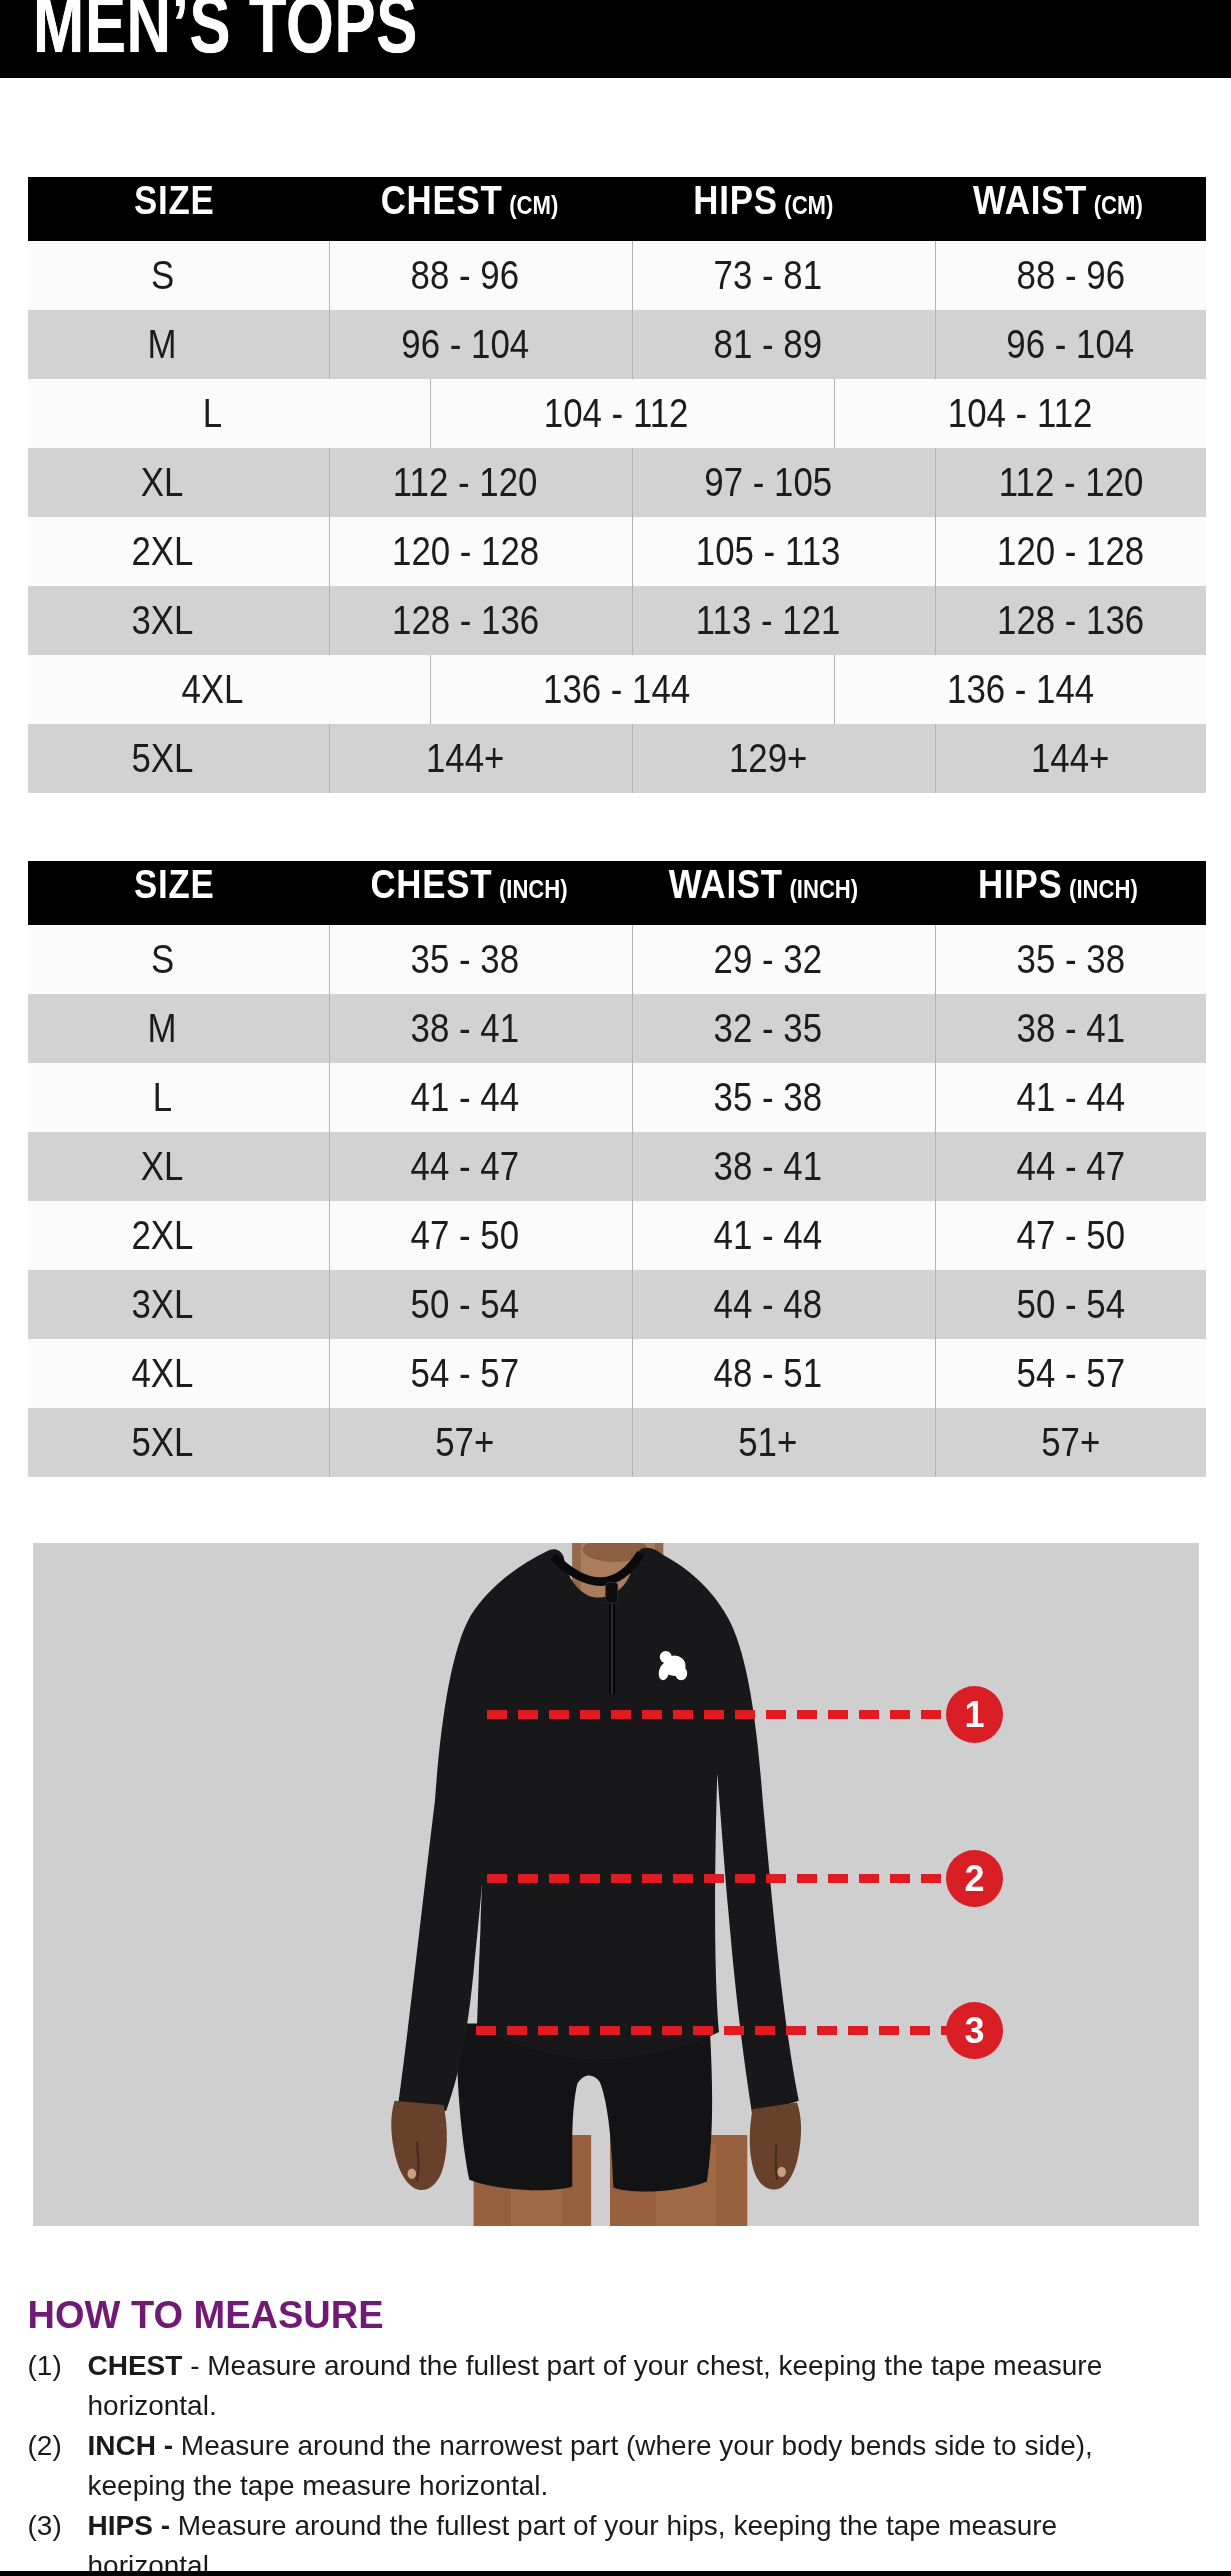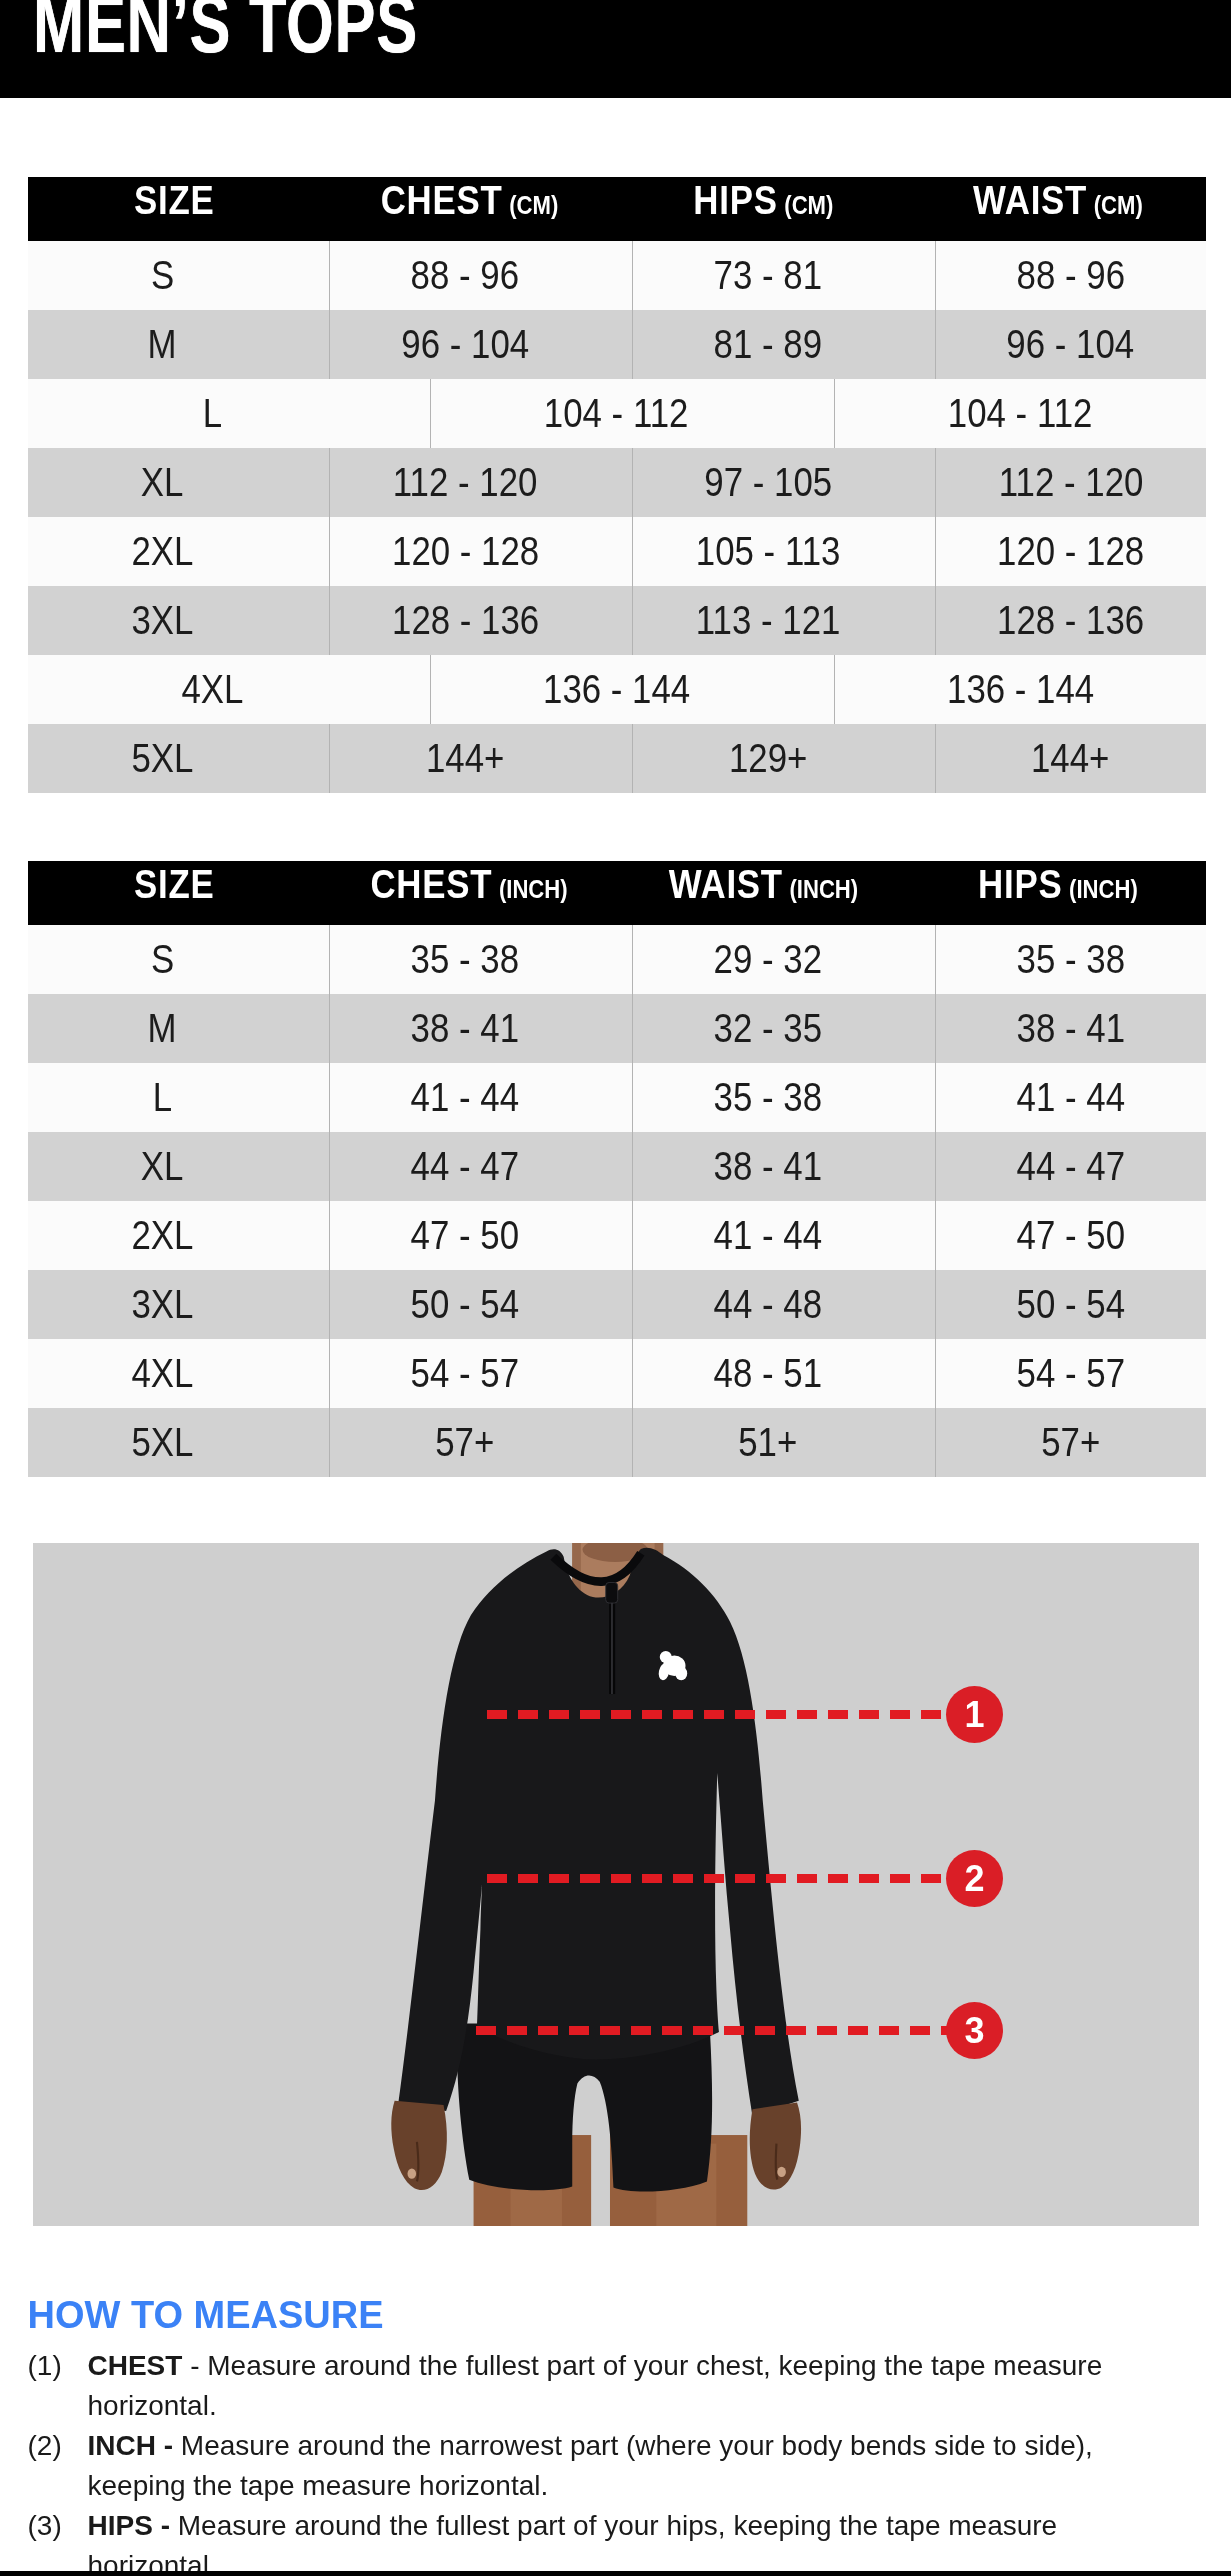--- a/index.html
+++ b/index.html
@@ -3,21 +3,21 @@
 <meta charset="utf-8">
 <style>
   * { box-sizing: border-box; margin: 0; padding: 0; }
   html,body { background:#fff; }
   .page {
     position: relative; width: 1231px; height: 2576px;
     background: #fff; overflow: hidden;
     font-family: "Liberation Sans", sans-serif; color: #161616;
   }
   
-  .banner { position:absolute; left:0; top:0; width:100%; height:98px; background:#000; }
+  .banner { position:absolute; left:0; top:0; width:100%; height:78px; background:#000; }
   .banner h1 {
     display:inline-block; margin:-17px 0 0 33px;
     font-size:82px; line-height:82px; font-weight:bold; letter-spacing:0.9px;
     color:#fff; white-space:nowrap;
     transform: scaleX(.75); transform-origin:left top;
     text-shadow: 0 0 0.9px #fff;
   }
   
   .table-wrap { position:absolute; left:27.5px; width:1178px; }
   .t1 { top:177px; }
@@ -52,21 +52,21 @@
   .l2 { left:454px; top:331px; width:464px; }
   .l3 { left:443px; top:483px; width:475px; }
   .badge {
     position:absolute; left:913px; width:57px; height:57px; border-radius:50%;
     background:#da1e26; color:#fff; display:flex; align-items:center; justify-content:center;
     font-size:36px; font-weight:bold;
   }
   .b1 { top:143px; } .b2 { top:307px; } .b3 { top:459px; }
   
   .howto { position:absolute; left:27.5px; top:2294px; width:1178px; }
-  .howto h2 { font-size:38px; font-weight:bold; color:#3b82f6; margin-bottom:8.6px; letter-spacing:0; }
+  .howto h2 { font-size:38px; font-weight:bold; color:#701a75; margin-bottom:8.6px; letter-spacing:0; }
   .howto ol { list-style:none; }
   .howto li { display:flex; font-size:28px; line-height:40px; color:#1a1a1a; }
   .howto .num { width:60px; flex:none; }
   .howto .body { flex:1; max-width:1103px; }
   .howto .body b { font-weight:bold; }
   
   .bottom-strip { position:absolute; left:0; top:2571px; width:100%; height:5.2px; background:#000; }
 </style>
 </head>
 <body>

